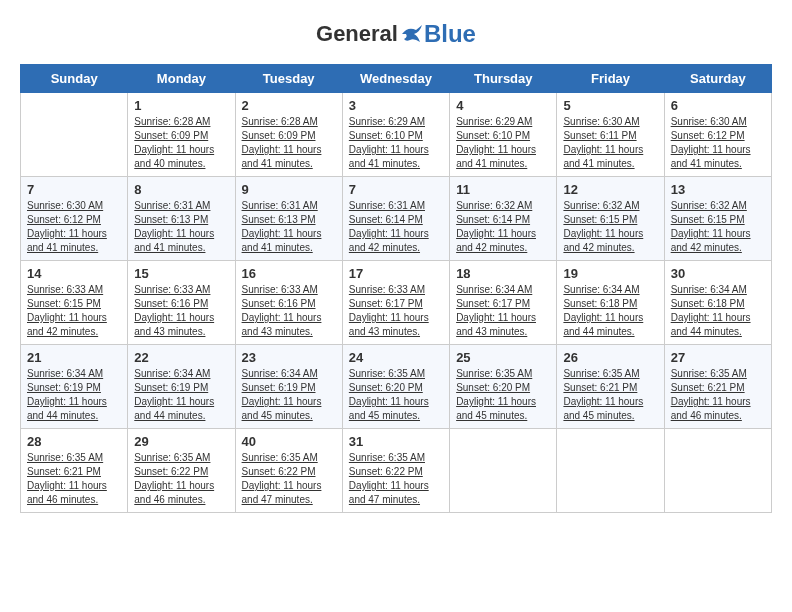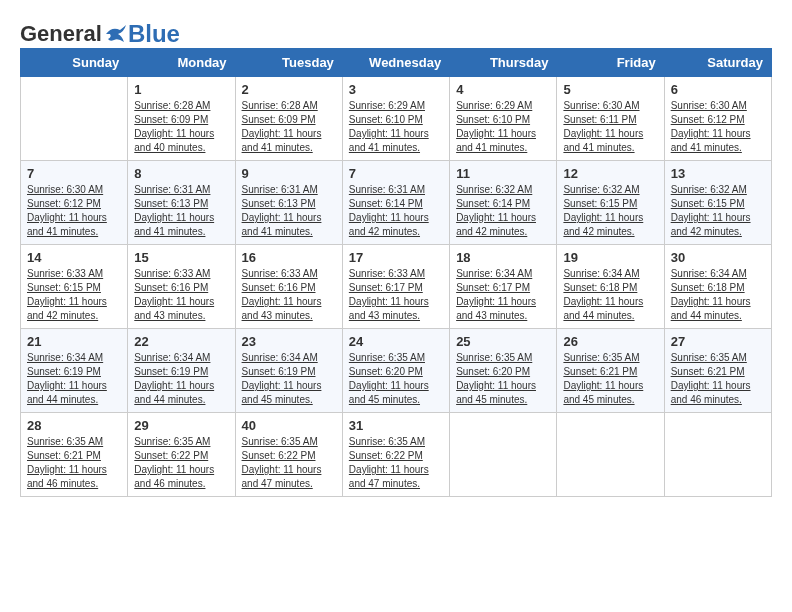--- a/index.html
+++ b/index.html
@@ -5,23 +5,23 @@
     * { box-sizing: border-box; margin: 0; padding: 0; }
     body {
       font-family: Arial, sans-serif;
       background: #fff;
       width: 792px;
       min-height: 612px;
       padding: 20px;
     }
     .header {
       display: flex;
-      justify-content: space-between;
+      justify-content: center;
       align-items: flex-start;
-      margin-bottom: 0;
+      margin-bottom: 16px;
     }
     .logo {
       display: flex;
       flex-direction: column;
       align-items: flex-start;
     }
     .logo-text {
       display: flex;
       align-items: center;
     }
@@ -53,21 +53,21 @@
       color: #555;
     }
     table {
       width: 100%;
       border-collapse: collapse;
       table-layout: fixed;
     }
     th {
       background-color: #2e6db4;
       color: white;
-      text-align: right;
+      text-align: center;
       padding: 6px 8px;
       font-size: 13px;
       font-weight: bold;
       border: 1px solid #2e6db4;
     }
     td {
       border: 1px solid #ccc;
       vertical-align: top;
       padding: 5px 6px;
       font-size: 10.5px;

